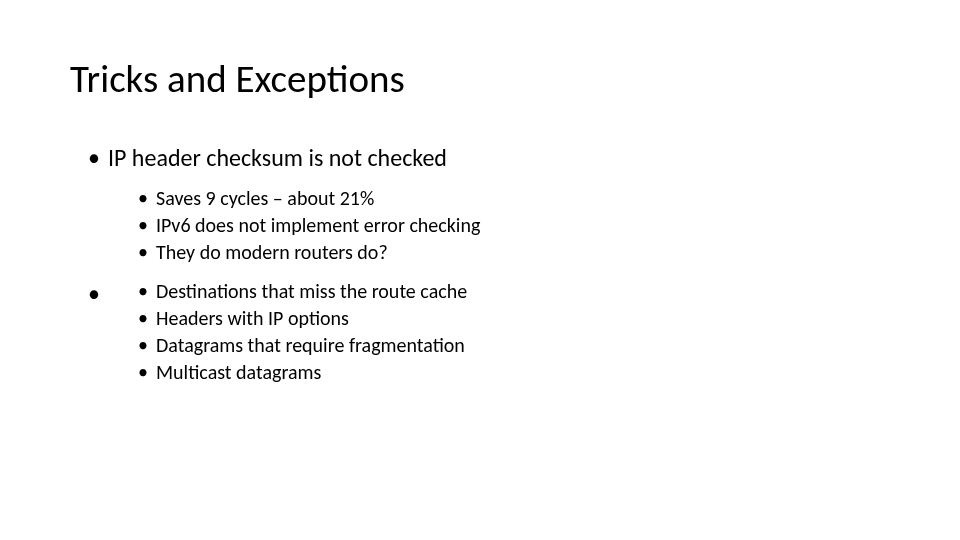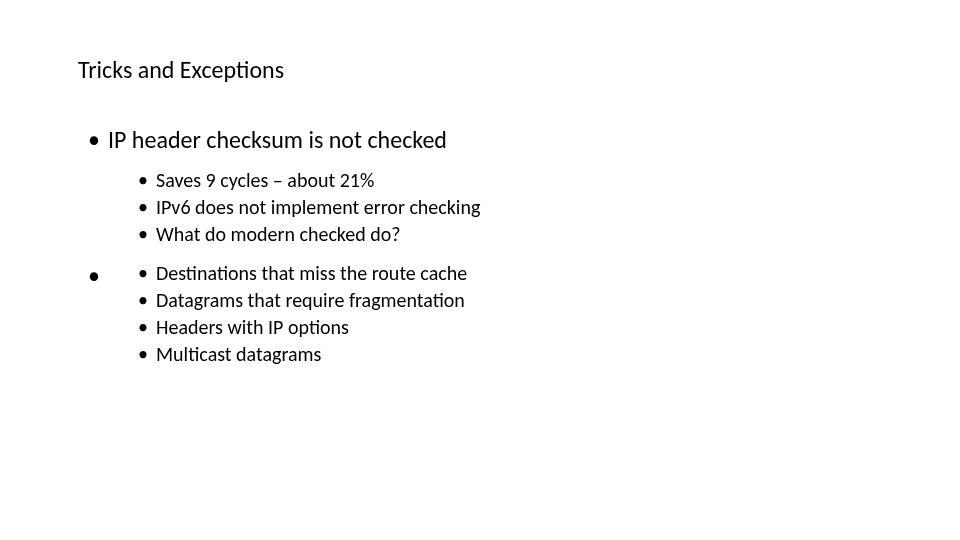--- a/index.html
+++ b/index.html
@@ -9,25 +9,24 @@
     }
     body {
       width: 960px;
       height: 540px;
       background: #ffffff;
       font-family: Calibri, "Segoe UI", Arial, sans-serif;
       color: #000000;
       padding: 55px 70px;
     }
     .slide-title {
-      font-size: 24px;
+      font-size: 39px;
       font-weight: 400;
       font-family: "Calibri Light", Calibri, "Segoe UI", Arial, sans-serif;
       margin-bottom: 40px;
-      margin-left: 8px;
     }
     .level1 {
       list-style: none;
       padding-left: 18px;
     }
     .level1 > li {
       font-size: 24px;
       line-height: 1.3;
       margin-bottom: 4px;
       position: relative;
@@ -62,24 +61,24 @@
 <body>
 
 <h1 class="slide-title">Tricks and Exceptions</h1>
 
 <ul class="level1">
   <li>
     <span>IP header checksum is not checked</span>
     <ul class="level2">
       <li><span>Saves 9 cycles – about 21%</span></li>
       <li><span>IPv6 does not implement error checking</span></li>
-      <li><span>What do modern checked do?</span></li>
+      <li><span>They do modern routers do?</span></li>
     </ul>
   </li>
   <li>
     <ul class="level2">
       <li><span>Destinations that miss the route cache</span></li>
+      <li><span>Headers with IP options</span></li>
       <li><span>Datagrams that require fragmentation</span></li>
-      <li><span>Headers with IP options</span></li>
       <li><span>Multicast datagrams</span></li>
     </ul>
   </li>
 </ul>
 
 </body></html>

